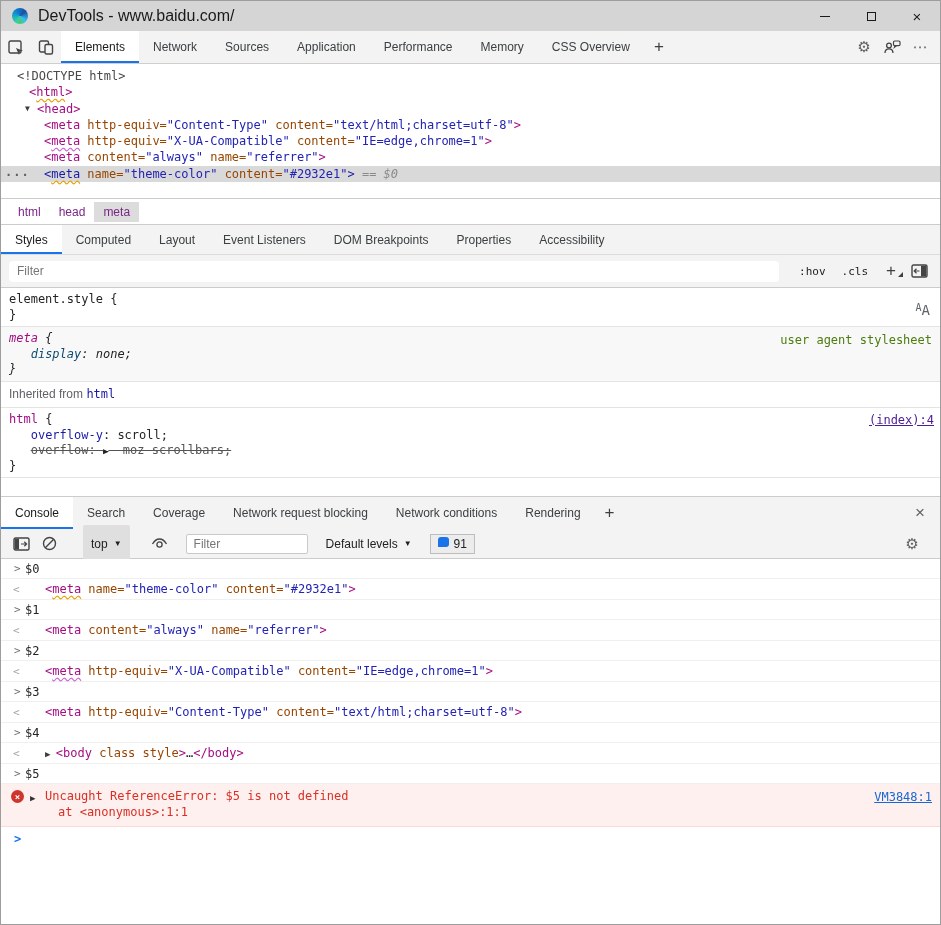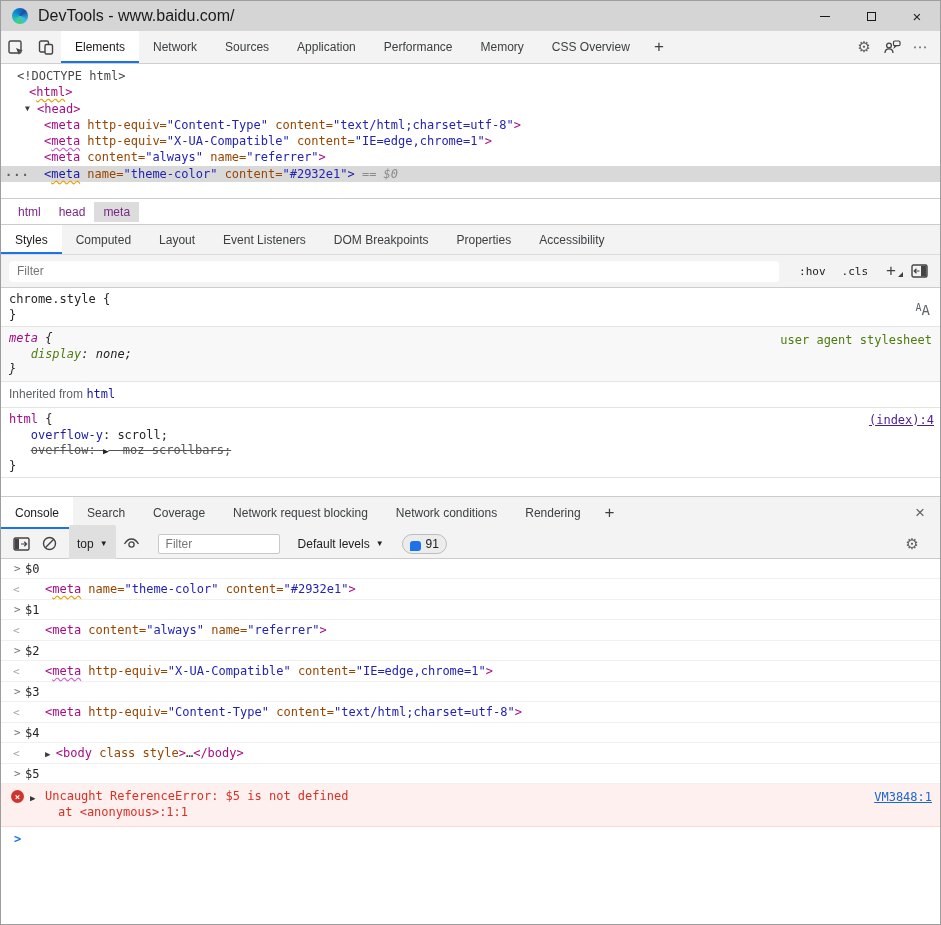--- a/index.html
+++ b/index.html
@@ -67,45 +67,45 @@
              border-width:0 0 5px 5px;border-color:transparent transparent #3c4043 transparent}
 
   
   .styles-pane{height:208px;background:#fff;position:relative;flex:0 0 auto;overflow:hidden}
   .sec{border-bottom:1px solid #e4e4e4;padding:4px 0 3px;position:relative}
   .sec.ua{background:#f8f8f8}
   .cssline{padding-left:8px;height:15.5px;line-height:15.5px}
   .sel{color:#242424}.selm{color:#a40d83}
   .seli{color:#a40d83;font-style:italic}
   .pr{color:#1a1aa6}.vl2{color:#242424}
-  .pri{color:#4d7c0f;font-style:italic}.vli{color:#242424;font-style:italic}.bki{color:#242424;font-style:italic}
+  .pri{color:#0c4a6e;font-style:italic}.vli{color:#242424;font-style:italic}.bki{color:#242424;font-style:italic}
   .strike{color:#555;text-decoration:line-through}
   .arrs{color:#242424;font-size:9px;text-decoration:line-through}
   .swatch{display:inline-block;width:9px;height:9px;border:1px solid #777;margin:0 4px 0 1px;vertical-align:-1px}
   .ua-badge{position:absolute;right:8px;top:6px;color:#4d7c0f;}
   .inh-label{color:#5f6368;font-family:"Liberation Sans",sans-serif}
   .inh-node{color:#1a1aa6}
   .rule-link{position:absolute;right:6px;top:5px;color:#4c1d95;text-decoration:underline}
   .font-icon{position:absolute;right:10px;top:14px;color:#5f6368}
   .font-icon .a1{font-size:10px;vertical-align:4px}
   .font-icon .a2{font-size:14px}
 
   
   .c-toolbar{height:30px;background:#f3f3f3;border-bottom:1px solid #cccccc;display:flex;
              align-items:center;padding:0 8px;flex:0 0 auto}
   .ico{display:flex;align-items:center;justify-content:center;width:24px;height:24px;margin-right:4px}
   .chip{background:#dfdfdf;border-radius:2px;padding:12px 8px;display:flex;align-items:center;
-        margin:0 4px;color:#202124}
+        margin:0 18px;color:#202124}
   .dd-arrow{font-size:8px;margin-left:6px;color:#202124}
   .c-filter{width:122px;height:20px;border:1px solid #c9c9c9;border-radius:2px;background:#fff;
             padding:0 7px;font-size:12px;outline:none;margin:0 10px}
   .c-filter::placeholder{color:#767676}
   .levels{display:flex;align-items:center;margin:0 8px;color:#202124}
-  .issues-chip{display:flex;align-items:flex-end;border:1px solid #bdbdbd;background:#ececec;
-               border-radius:10px;padding:2px 7px;margin-left:10px}
+  .issues-chip{display:flex;align-items:flex-start;border:1px solid #bdbdbd;background:#ececec;
+               border-radius:0;padding:2px 7px;margin-left:10px}
   .bubble{width:11px;height:10px;background:#1a73e8;border-radius:3px 3px 3px 0;margin-right:5px}
 
   
   .c-body{flex:1;background:#fff;overflow:hidden}
   .c-in{height:20px;line-height:20px;border-bottom:1px solid #f0f0f0;padding-left:24px;position:relative;color:#242424}
   .c-out{height:21px;line-height:21px;border-bottom:1px solid #f0f0f0;padding-left:44px;position:relative}
   .chev-in{position:absolute;left:13px;top:0;color:#6e6e6e;font-size:11px}
   .chev-out{position:absolute;left:12px;top:0;color:#a5a5a5;font-size:11px}
   .c-error{background:#fff0f0;border-bottom:1px solid #ffd7d7;padding:4px 0 6px 44px;position:relative;
            color:#d93025;line-height:16px}
@@ -211,21 +211,21 @@
     <svg width="17" height="14" viewBox="0 0 17 14">
         <rect x="1" y="1" width="15" height="12" rx="1.5" fill="none" stroke="#444" stroke-width="1.4"></rect>
         <rect x="10" y="1.7" width="5.3" height="10.6" fill="#444"></rect>
         <path d="M8.5 7 H3.5 M5.5 4.8 L3.2 7 L5.5 9.2" fill="none" stroke="#444" stroke-width="1.2"></path>
       </svg>
   </span>
 </div>
 
 <div class="styles-pane mono">
   <div class="sec">
-    <div class="cssline code"><span class="sel">chrome.style</span><span class="bk"> {</span></div>
+    <div class="cssline code"><span class="sel">element.style</span><span class="bk"> {</span></div>
     <div class="cssline code"><span class="bk">}</span></div>
     <span class="font-icon"><span class="a1">A</span><span class="a2">A</span></span>
   </div>
   <div class="sec ua">
     <span class="ua-badge">user agent stylesheet</span>
     <div class="cssline code"><span class="seli">meta</span><span class="bki"> {</span></div>
     <div class="cssline code"><span class="bki">   </span><span class="pri">display</span><span class="bki">: </span><span class="vli">none</span><span class="bki">;</span></div>
     <div class="cssline code"><span class="bki">}</span></div>
   </div>
   <div class="sec" style="padding:5px 0">

